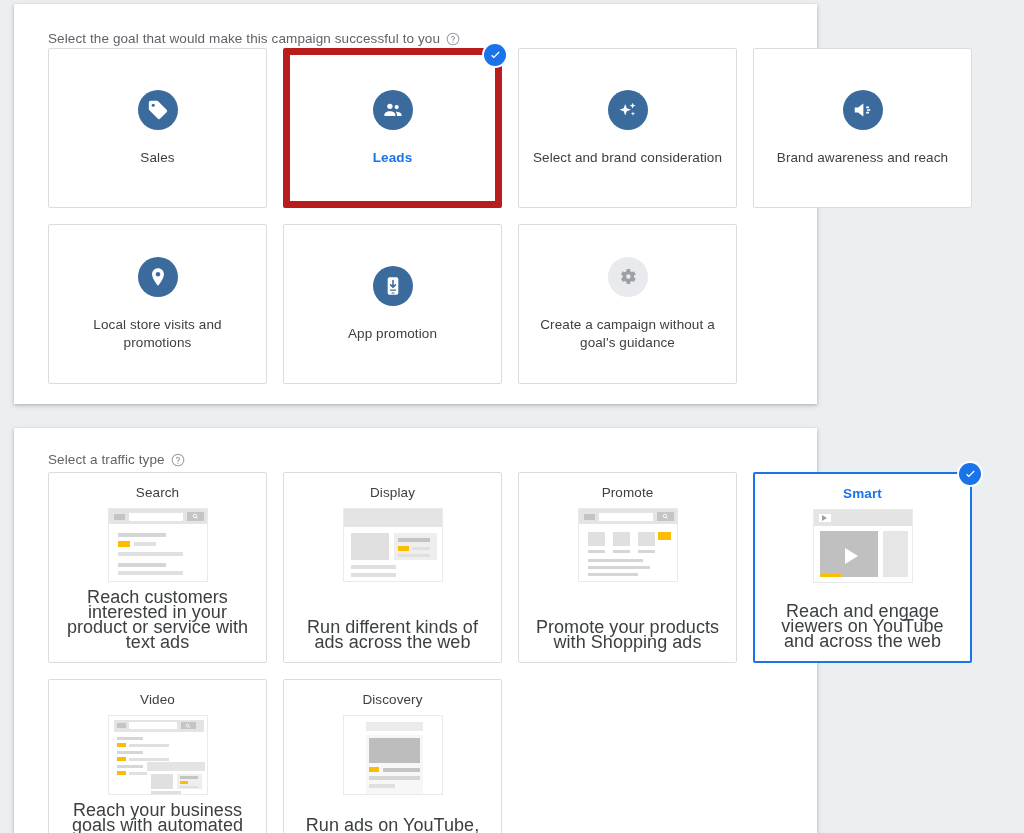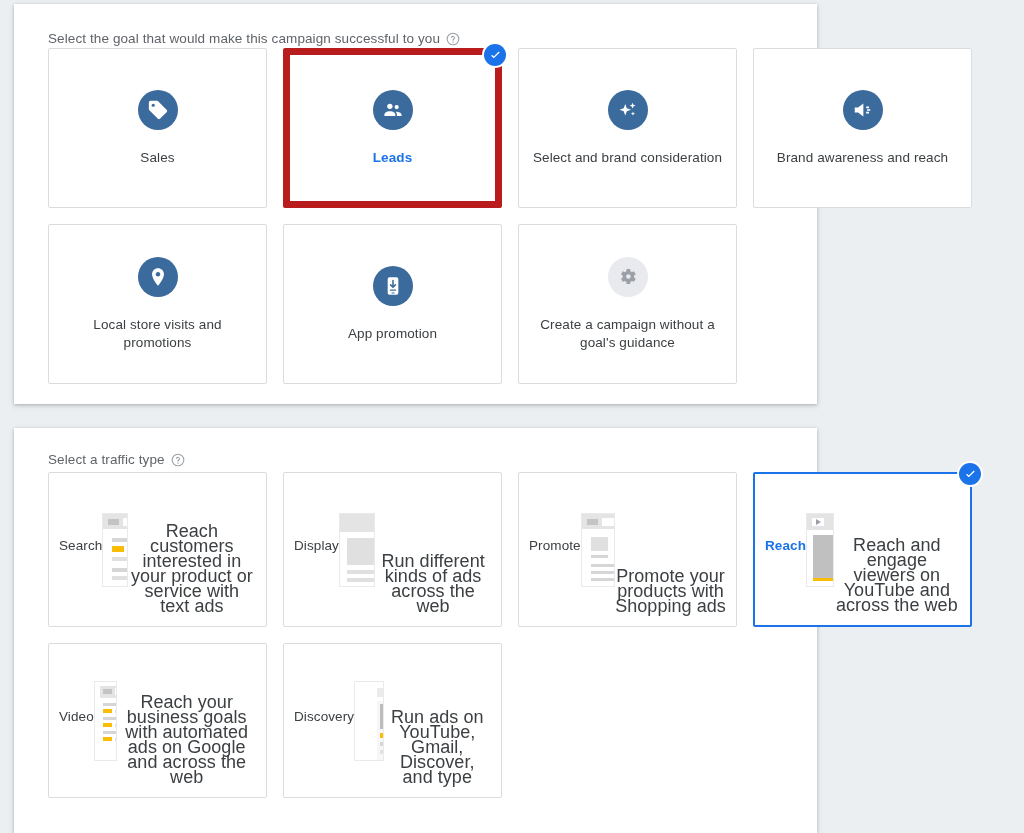--- a/index.html
+++ b/index.html
@@ -92,21 +92,21 @@
     display: grid;
     grid-template-columns: repeat(4, 219px);
     column-gap: 16px;
     row-gap: 16px;
   }
   .type-card {
     position: relative;
     border: 1px solid #dadce0;
     background: #fff;
     border-radius: 2px;
-    display: flex; align-items: center;
+    display: flex; flex-direction: column; align-items: center;
     padding: 12px 10px 12px;
     min-height: 155px;
     cursor: pointer;
   }
   .type-card.selected { border: 2px solid #1a73e8; }
   .type-title {
     font-size: 13.5px; color: #3c4043; text-align: center;
     margin-bottom: 8px; letter-spacing: .1px;
   }
   .type-card.selected .type-title { color: #1a73e8; font-weight: bold; }
@@ -338,21 +338,21 @@
         </div>
         <div class="type-desc">Promote your products with Shopping ads</div>
       </div>
 
       <div class="type-card selected">
         <div class="check-badge">
           <svg viewBox="0 0 24 24" width="15" height="15">
             <path d="M9.2 16.4 5 12.2l1.5-1.5 2.7 2.7 8-8L18.7 7z" fill="#fff"></path>
           </svg>
         </div>
-        <div class="type-title">Reach</div>
+        <div class="type-title">Smart</div>
         <div class="thumb">
           <div class="bar grey-head" style="left:0;top:0;width:100px;height:16px;"></div>
           <div class="mini-play" style="left:5px;top:4px;width:12px;height:8px;">
               <i></i>
             </div>
           <div class="bar" style="left:6px;top:21px;width:58px;height:46px;background:#c0c0c0;"></div>
           <div class="play-tri" style="left:31px;top:38px;"></div>
           <div class="bar yellow" style="left:6px;top:64px;width:21px;height:3px;"></div>
           <div class="bar" style="left:69px;top:21px;width:25px;height:46px;background:#e6e6e6;"></div>
         </div>

